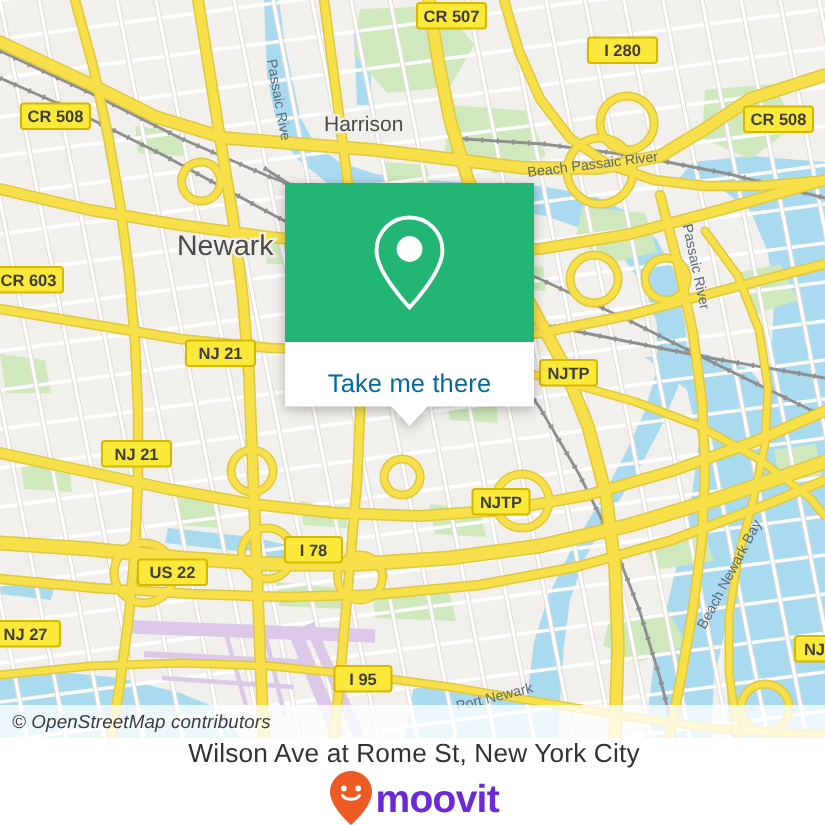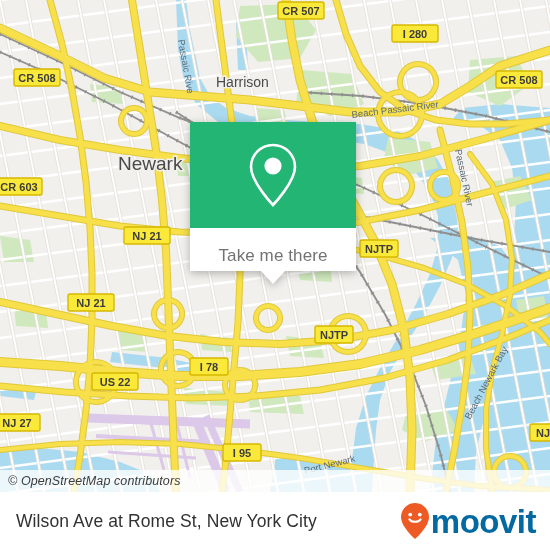--- a/index.html
+++ b/index.html
@@ -32,43 +32,43 @@
   .popup-head{
     height:106px;background:#22b573;
     display:flex;align-items:center;justify-content:center;
   }
   .popup-body{
     height:43px;background:#ffffff;
     display:flex;align-items:center;justify-content:center;
     position:relative;
   }
   .popup-body span{
-    font-size:17px;color:#737373;letter-spacing:0.1px;margin-top:12px;
+    font-size:17px;color:#0369a1;letter-spacing:0.1px;margin-top:12px;
   }
   .popup-tail{
     position:absolute;left:50%;bottom:-13px;transform:translateX(-50%);
     width:0;height:0;
     border-left:13px solid transparent;
     border-right:13px solid transparent;
     border-top:14px solid #ffffff;
   }
 
   
   .footer{
     position:absolute;left:0;top:492px;width:550px;height:58px;
     background:#ffffff;overflow:hidden;
   }
   .footer-inner{
     position:relative;width:100%;height:100%;
     display:flex;align-items:center;justify-content:space-between;
-    padding:0 14px 0 16px;box-sizing:border-box;
+    padding:0 14px 0 16px;box-sizing:border-box;flex-direction:column;
   }
   .footer-title{font-size:17.5px;color:#323232;letter-spacing:0.1px;white-space:nowrap;}
   .brand{display:flex;align-items:center;gap:1px;}
-  .brand-word{font-size:33px;color:#0369a1;font-weight:bold;letter-spacing:-0.5px;line-height:1;}
+  .brand-word{font-size:26px;color:#6d28d9;font-weight:bold;letter-spacing:-0.5px;line-height:1;}
 </style>
 </head>
 <body>
 
 <div id="app">
 
   <div class="map">
     <svg id="map-svg" width="550" height="492" viewBox="0 0 550 492">
         <rect x="0" y="0" width="550" height="492" fill="#f2f0ec"></rect>
         <g>

